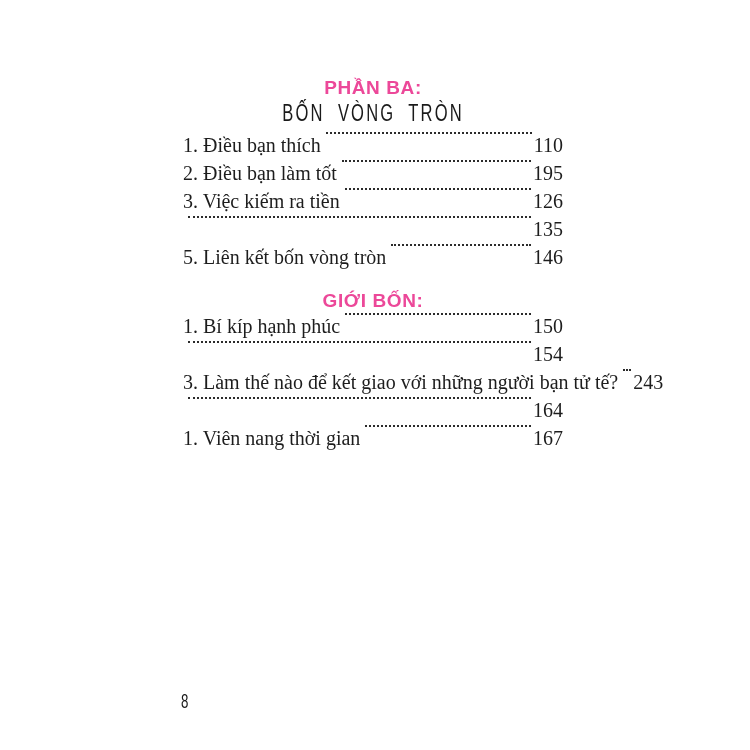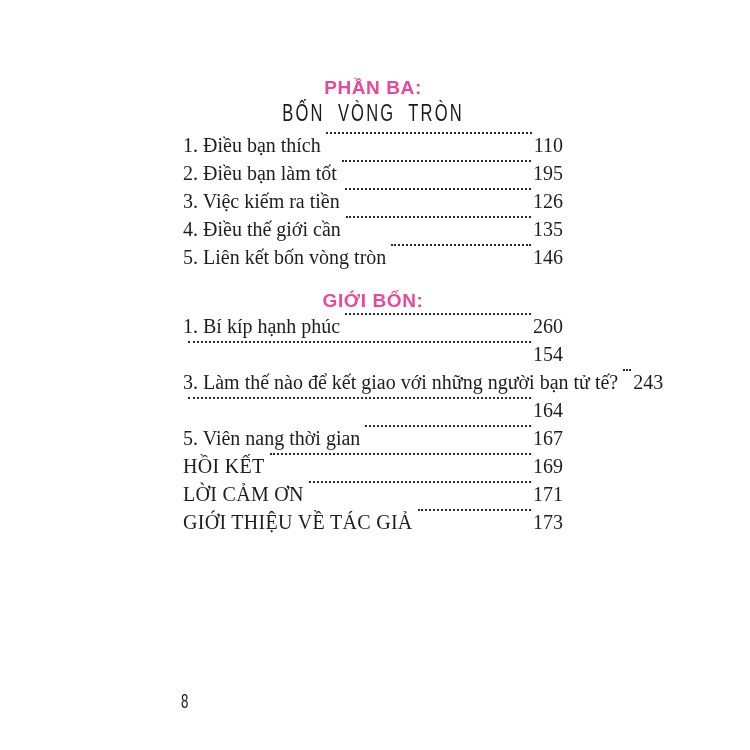--- a/index.html
+++ b/index.html
@@ -104,71 +104,53 @@
           <span class="toc-label">2. Điều bạn làm tốt</span>
           <span class="toc-dots"></span>
           <span class="toc-page">195</span>
         </div>
         <div class="toc-row">
           <span class="toc-label">3. Việc kiếm ra tiền</span>
           <span class="toc-dots"></span>
           <span class="toc-page">126</span>
         </div>
         <div class="toc-row">
-          <span class="toc-label">4. Điều thế giới cần</span>
           <span class="toc-dots"></span>
           <span class="toc-page">135</span>
         </div>
         <div class="toc-row">
           <span class="toc-label">5. Liên kết bốn vòng tròn</span>
           <span class="toc-dots"></span>
           <span class="toc-page">146</span>
         </div>
       </div>
     </div>
     <div class="toc-section section-2">
       <div class="section-heading">GIỚI BỐN:</div>
       <div class="toc-rows">
         <div class="toc-row">
           <span class="toc-label">1. Bí kíp hạnh phúc</span>
           <span class="toc-dots"></span>
-          <span class="toc-page">260</span>
+          <span class="toc-page">150</span>
         </div>
         <div class="toc-row">
           <span class="toc-dots"></span>
           <span class="toc-page">154</span>
         </div>
         <div class="toc-row">
           <span class="toc-label">3. Làm thế nào để kết giao với những người bạn tử tế?</span>
           <span class="toc-dots"></span>
           <span class="toc-page">243</span>
         </div>
         <div class="toc-row">
           <span class="toc-dots"></span>
           <span class="toc-page">164</span>
         </div>
         <div class="toc-row">
-          <span class="toc-label">5. Viên nang thời gian</span>
+          <span class="toc-label">1. Viên nang thời gian</span>
           <span class="toc-dots"></span>
           <span class="toc-page">167</span>
         </div>
-      </div>
-    </div>
-    <div class="toc-rows back-matter">
-      <div class="toc-row">
-        <span class="toc-label">HỒI KẾT</span>
-        <span class="toc-dots"></span>
-        <span class="toc-page">169</span>
-      </div>
-      <div class="toc-row">
-        <span class="toc-label">LỜI CẢM ƠN</span>
-        <span class="toc-dots"></span>
-        <span class="toc-page">171</span>
-      </div>
-      <div class="toc-row">
-        <span class="toc-label">GIỚI THIỆU VỀ TÁC GIẢ</span>
-        <span class="toc-dots"></span>
-        <span class="toc-page">173</span>
       </div>
     </div>
   </div>
 
 <div id="page-number">8</div>
 
 </body></html>

